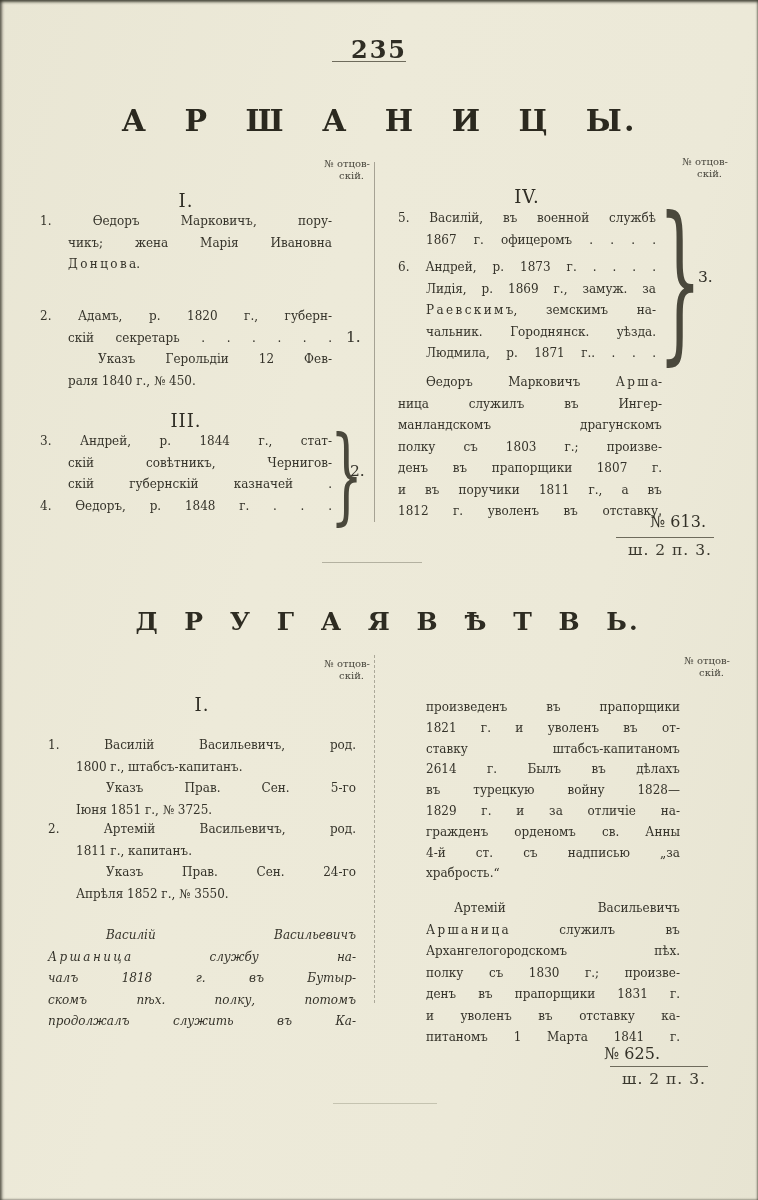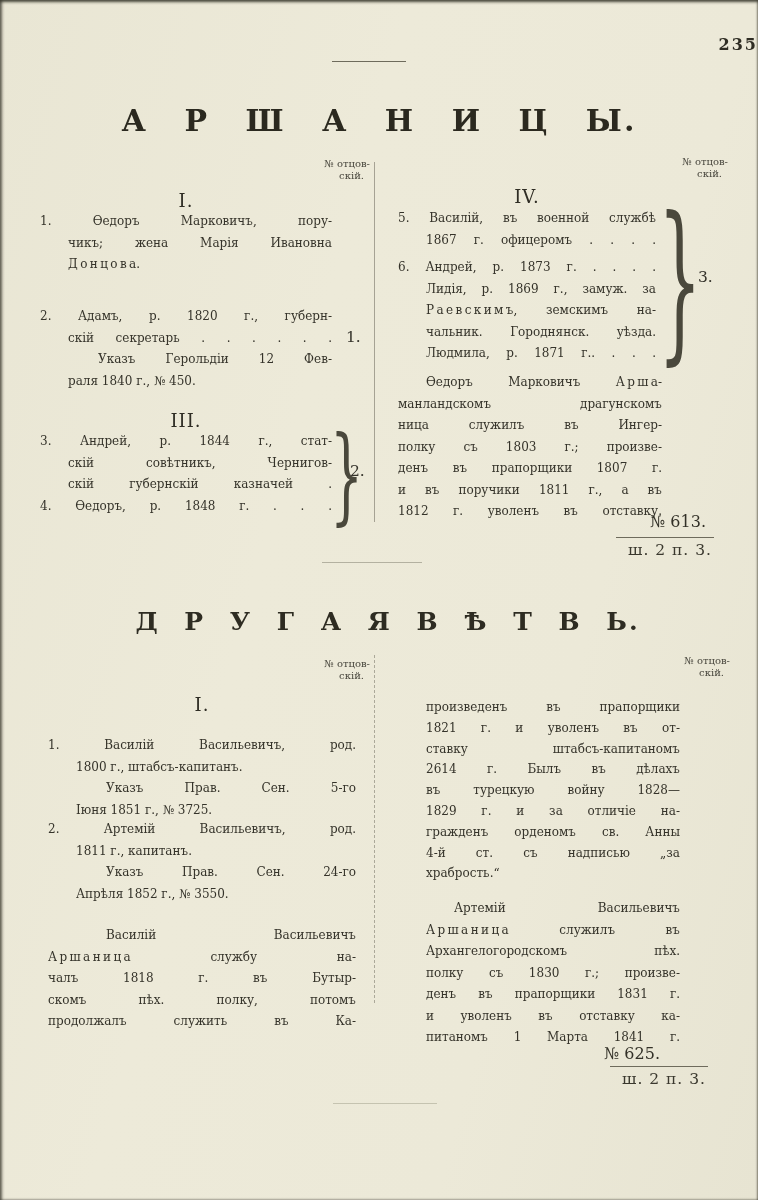--- a/index.html
+++ b/index.html
@@ -5,22 +5,22 @@
   html,body{margin:0;padding:0;background:#777;}
   .page{
     position:relative; width:758px; height:1200px; overflow:hidden;
     background:linear-gradient(105deg,#e9e6d4 0%,#edead9 38%,#ece9d8 70%,#e7e4d2 100%);
     box-shadow: inset 0 3px 3px -1px rgba(58,56,46,.9),
                 inset 3px 0 3px -1px rgba(58,56,46,.75),
                 inset -2px 0 2px -1px rgba(58,56,46,.5),
                 inset 0 -2px 2px -1px rgba(90,88,74,.35);
     font-family:"DejaVu Serif", serif; color:#35332a;
   }
-  .pagenum{position:absolute; top:35px; left:0; right:0; text-align:right;
-    font-size:16px; font-weight:bold; letter-spacing:2px; color:#2f2d24;}
+  .pagenum{position:absolute; top:35px; left:0; right:0; text-align:center;
+    font-size:24px; font-weight:bold; letter-spacing:2px; color:#2f2d24;}
   .rule{position:absolute; height:1px; background:#6e6b5c;}
   .family-title{position:absolute; top:103px; left:0; right:0; margin:0; text-align:center;
     font-size:30px; font-weight:bold; letter-spacing:2px; word-spacing:24px; color:#2b291f;}
   .branch-title{position:absolute; top:607px; left:0; right:0; margin:0; text-align:center;
     font-size:25px; font-weight:bold; letter-spacing:2px; word-spacing:14px; color:#2e2c22;padding-left:17px;}
   .refhead{position:absolute; width:64px; text-align:right;
     font-size:10px; line-height:12px; color:#45433a;}
   .refhead .rh2{padding-right:6px;}
   .vline{position:absolute; width:1px; background:#8d8a7c; opacity:.75;}
   .vline.dashed{background:none; border-left:1px dashed #9b988a; opacity:.8;}
@@ -91,22 +91,22 @@
       <div class="tl">6. Андрей, р. 1873 г. . . . .</div>
       <div class="tl i1">Лидія, р. 1869 г., замуж. за</div>
       <div class="tl i1">Р а е в с к и м ъ, земскимъ на-</div>
       <div class="tl i1">чальник. Городнянск. уѣзда.</div>
       <div class="tl i1">Людмила, р. 1871 г.. . . .</div>
     </div>
   <div class="brace b7" style="top:203px;left:658px;"></div>
   <div class="refnum" style="top:268px;left:698px;">3.</div>
   <div class="txt" style="top:372px;left:398px;width:264px;">
       <div class="tl i1">Ѳедоръ Марковичъ А р ш а-</div>
+      <div class="tl">ница служилъ въ Ингер-</div>
       <div class="tl">манландскомъ драгунскомъ</div>
-      <div class="tl">ница служилъ въ Ингер-</div>
       <div class="tl">полку съ 1803 г.; произве-</div>
       <div class="tl">денъ въ прапорщики 1807 г.</div>
       <div class="tl">и въ поручики 1811 г., а въ</div>
       <div class="tl">1812 г. уволенъ въ отставку.</div>
     </div>
   <div class="stamp-num" style="top:512px;left:440px;width:266px;">№ 613.</div>
   <div class="rule" style="top:537px;left:616px;width:98px;"></div>
   <div class="stamp" style="top:541px;left:440px;width:272px;">ш. 2 п. 3.</div>
 
   <div class="dash" style="top:562px;left:322px;width:100px;"></div>
@@ -128,21 +128,21 @@
       <div class="tl i1 al">1800 г., штабсъ-капитанъ.</div>
       <div class="tl i2">Указъ Прав. Сен. 5-го</div>
       <div class="tl i1 al">Іюня 1851 г., № 3725.</div>
     </div>
   <div class="txt" style="top:819px;left:48px;width:308px;">
       <div class="tl">2. Артемій Васильевичъ, род.</div>
       <div class="tl i1 al">1811 г., капитанъ.</div>
       <div class="tl i2">Указъ Прав. Сен. 24-го</div>
       <div class="tl i1 al">Апрѣля 1852 г., № 3550.</div>
     </div>
-  <div class="txt" style="top:925px;left:48px;width:308px;">
+  <div class="txt" style="top:925px;left:48px;width:308px;font-style:italic;">
       <div class="tl i2">Василій Васильевичъ</div>
       <div class="tl">А р ш а н и ц а службу на-</div>
       <div class="tl">чалъ 1818 г. въ Бутыр-</div>
       <div class="tl">скомъ пѣх. полку, потомъ</div>
       <div class="tl">продолжалъ служить въ Ка-</div>
     </div>
 
   <div class="txt" style="top:697px;left:426px;width:254px;line-height:20.8px;">
       <div class="tl">произведенъ въ прапорщики</div>
       <div class="tl">1821 г. и уволенъ въ от-</div>

